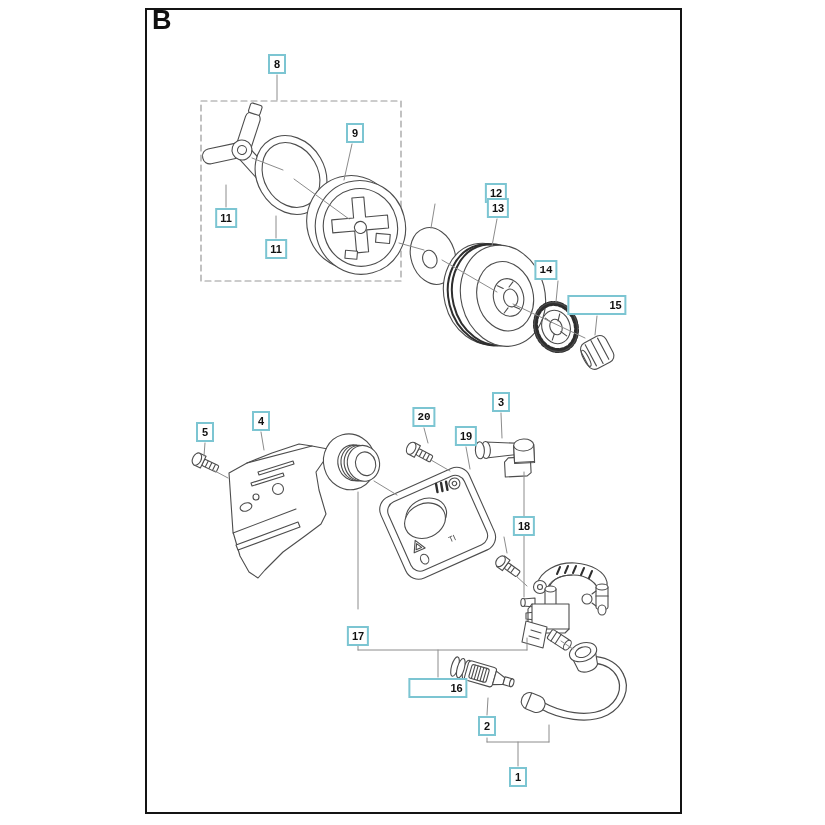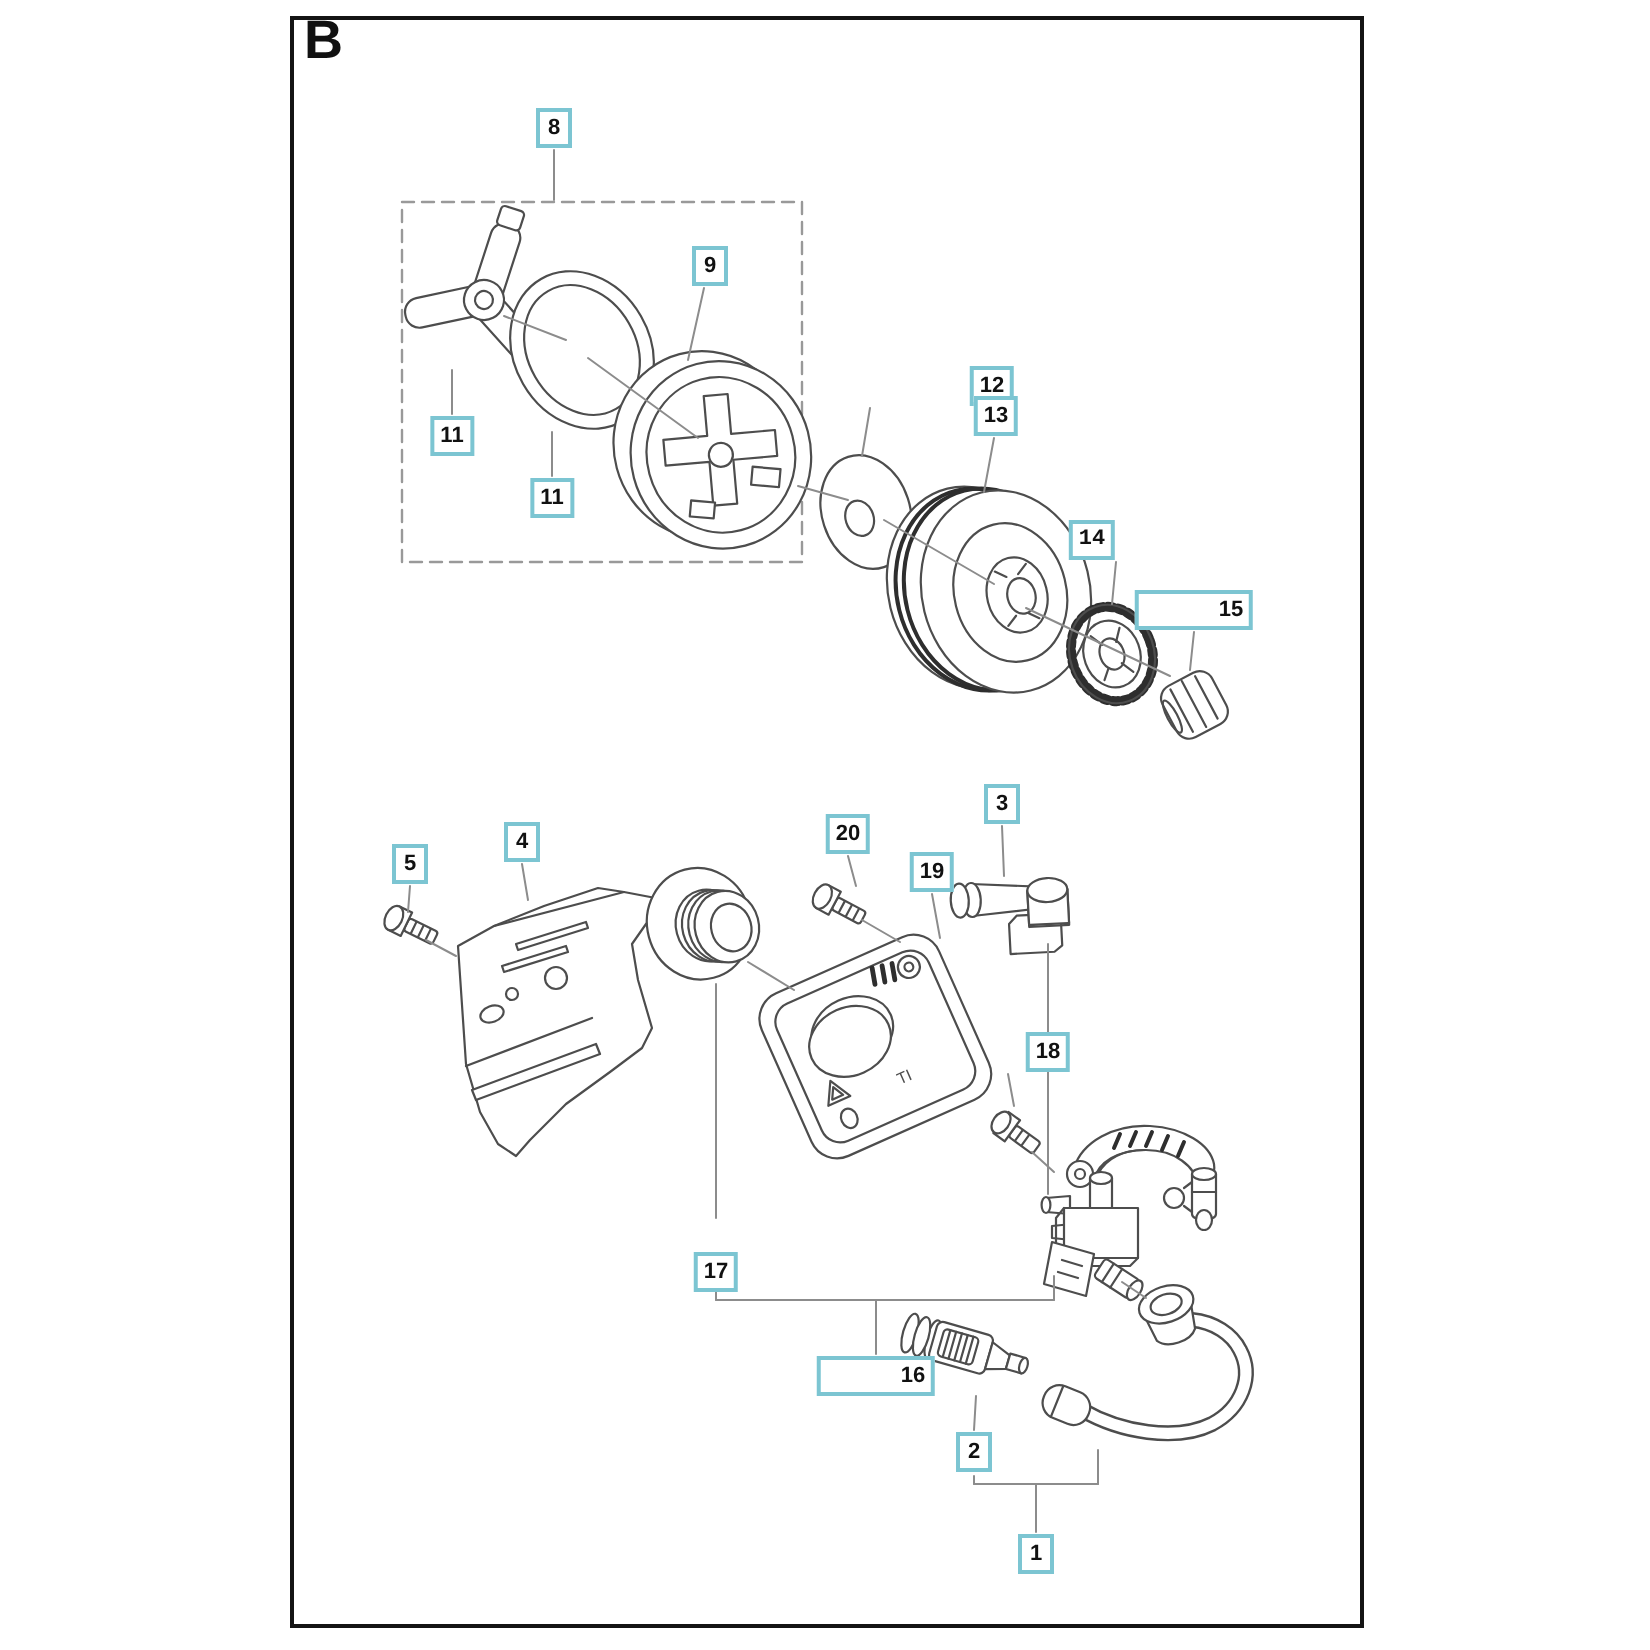--- a/index.html
+++ b/index.html
@@ -275,15 +275,15 @@
       <div class="callout" style="left: 276px; top: 249px;">11</div>
       <div class="callout" style="left: 226px; top: 218px;">11</div>
       <div class="callout" style="left: 448px; top: 193px; margin-left: 48px;">12</div>
       <div class="callout" style="left: 498px; top: 208px; text-align: center;">13</div>
       <div class="callout" style="left: 546px; top: 270px; font-family: Liberation Mono, monospace;">14</div>
       <div class="callout" style="left: 597px; top: 305px; padding-left: 40px;">15</div>
       <div class="callout" style="left: 438px; top: 688px; padding-left: 40px;">16</div>
       <div class="callout" style="left: 358px; top: 636px;">17</div>
       <div class="callout" style="left: 500px; top: 526px; margin-left: 24px;">18</div>
       <div class="callout" style="left: 466px; top: 436px;">19</div>
-      <div class="callout" style="left: 424px; top: 417px;">20</div>
+      <div class="callout" style="left: 424px; top: 417px; font-family: Liberation Mono, monospace;">20</div>
     </div>
 </div>
 
 </body></html>

